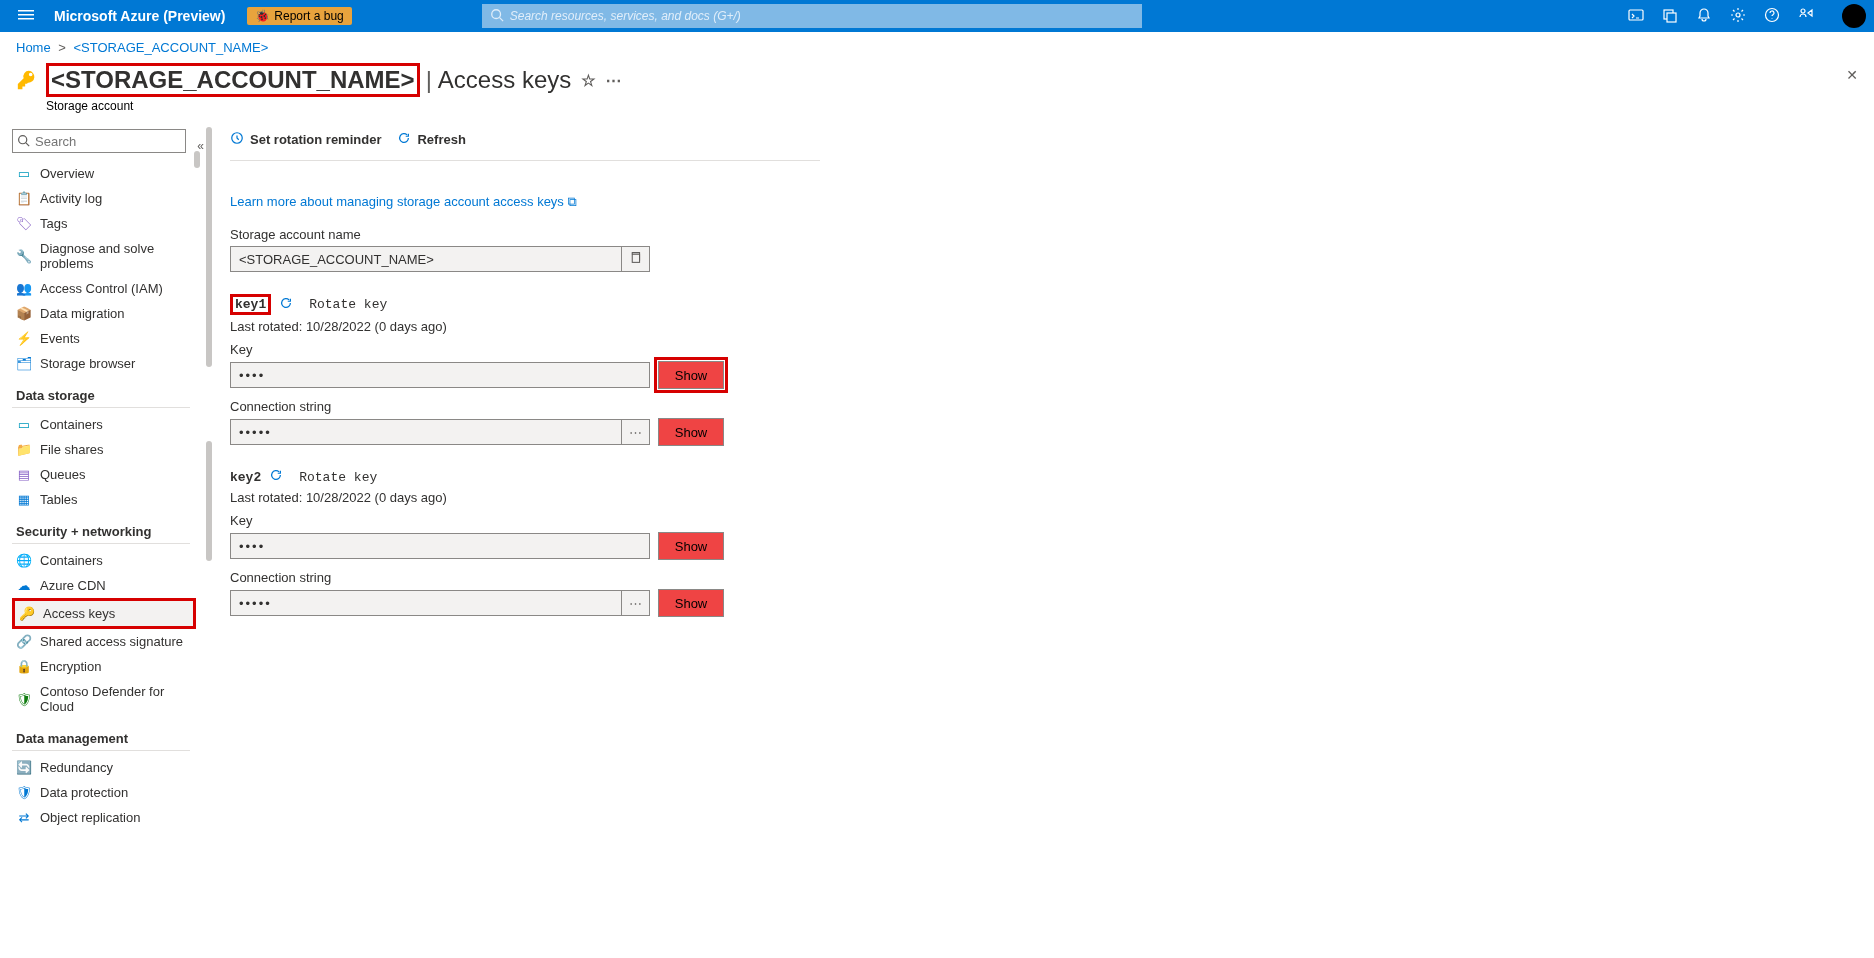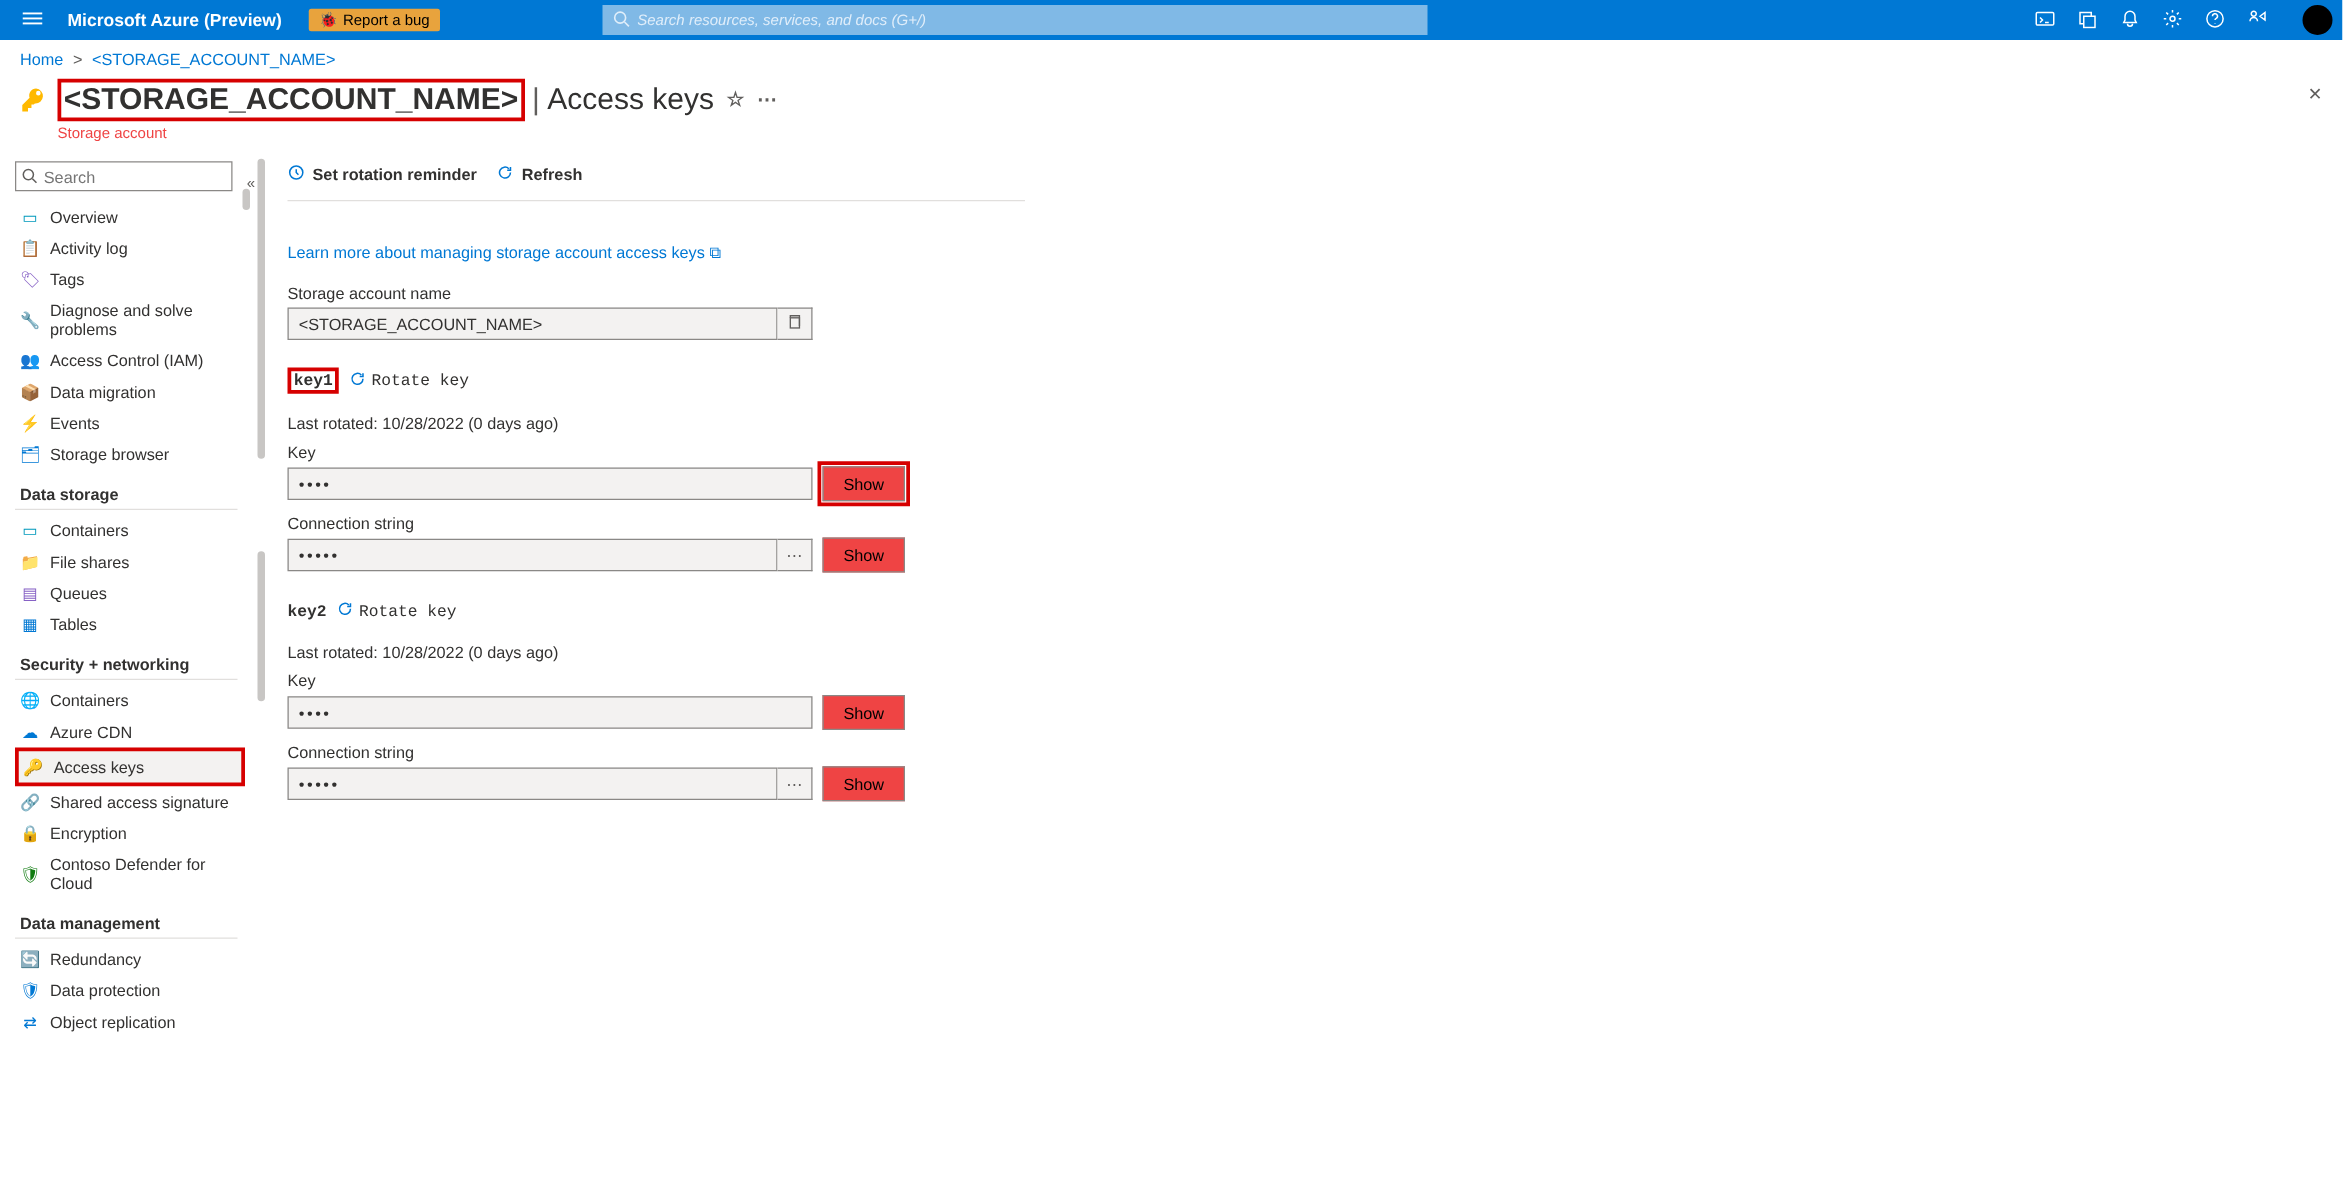--- a/index.html
+++ b/index.html
@@ -100,21 +100,21 @@
     border: 3px solid #d60000;
     padding: 0 2px;
     display: inline-block;
   }
   .page-head h1 .pipe { color: #605e5c; font-weight: 400; }
   .page-head h1 .sub { font-weight: 400; }
   .page-head h1 .star { color: #605e5c; font-size: 16px; margin-left: 4px; }
   .page-head h1 .dots { color: #605e5c; font-size: 16px; margin-left: 4px; }
   .page-head .subtitle {
     font-size: 12px;
-    color: #ef4444;
+    color: #000000;
     margin-top: 2px;
   }
   .page-head .close-x {
     position: absolute;
     right: 16px;
     top: 4px;
     cursor: pointer;
     color: #605e5c;
     font-size: 14px;
   }
@@ -260,23 +260,23 @@
   }
   .key-head .kname.hl {
     border: 3px solid #d60000;
     padding: 0 2px;
   }
   .key-head .rotate {
     color: #323130;
     cursor: pointer;
     display: flex;
     align-items: center;
-    gap: 4px;
-  }
-  .last-rot { font-size: 13px; color: #323130; margin-top: 16px; }
+    gap: 16px;
+  }
+  .last-rot { font-size: 13px; color: #323130; margin-top: 4px; }
   .row-with-btn {
     display: flex;
     align-items: center;
     gap: 8px;
   }
   .show-btn {
     width: 66px;
     height: 28px;
     border: 1px solid #8a8886;
     background: #ef4444;

